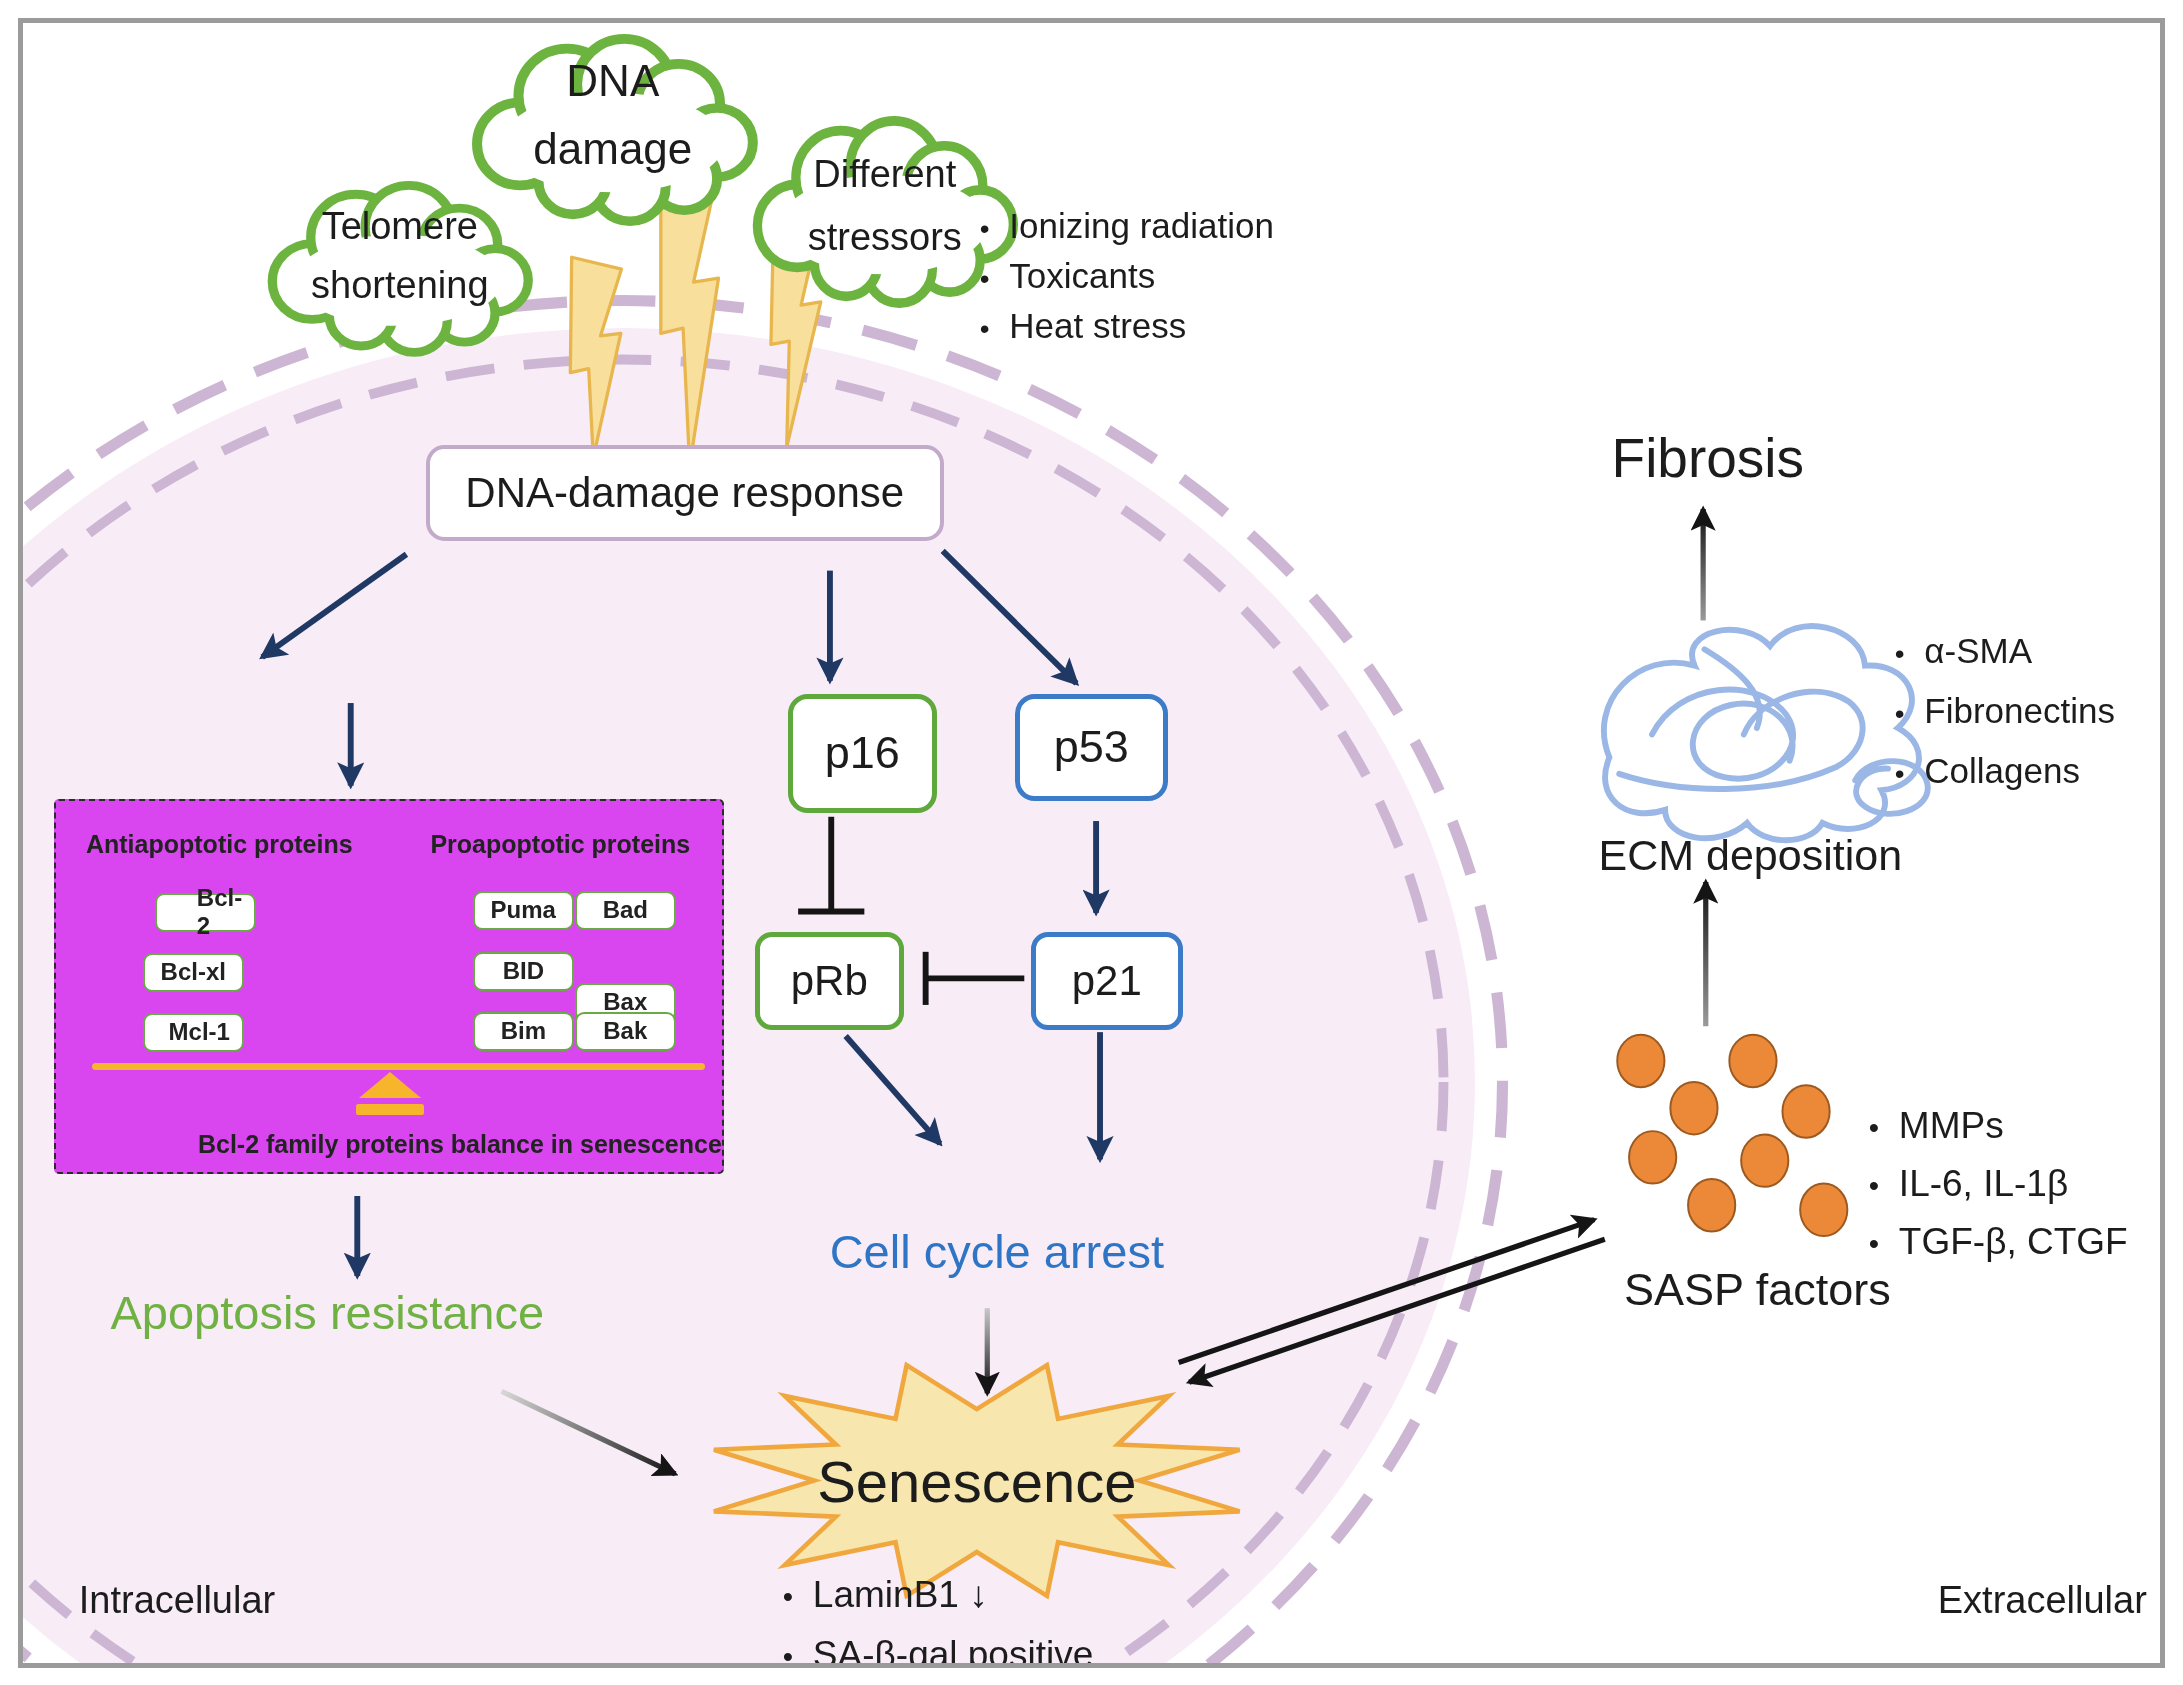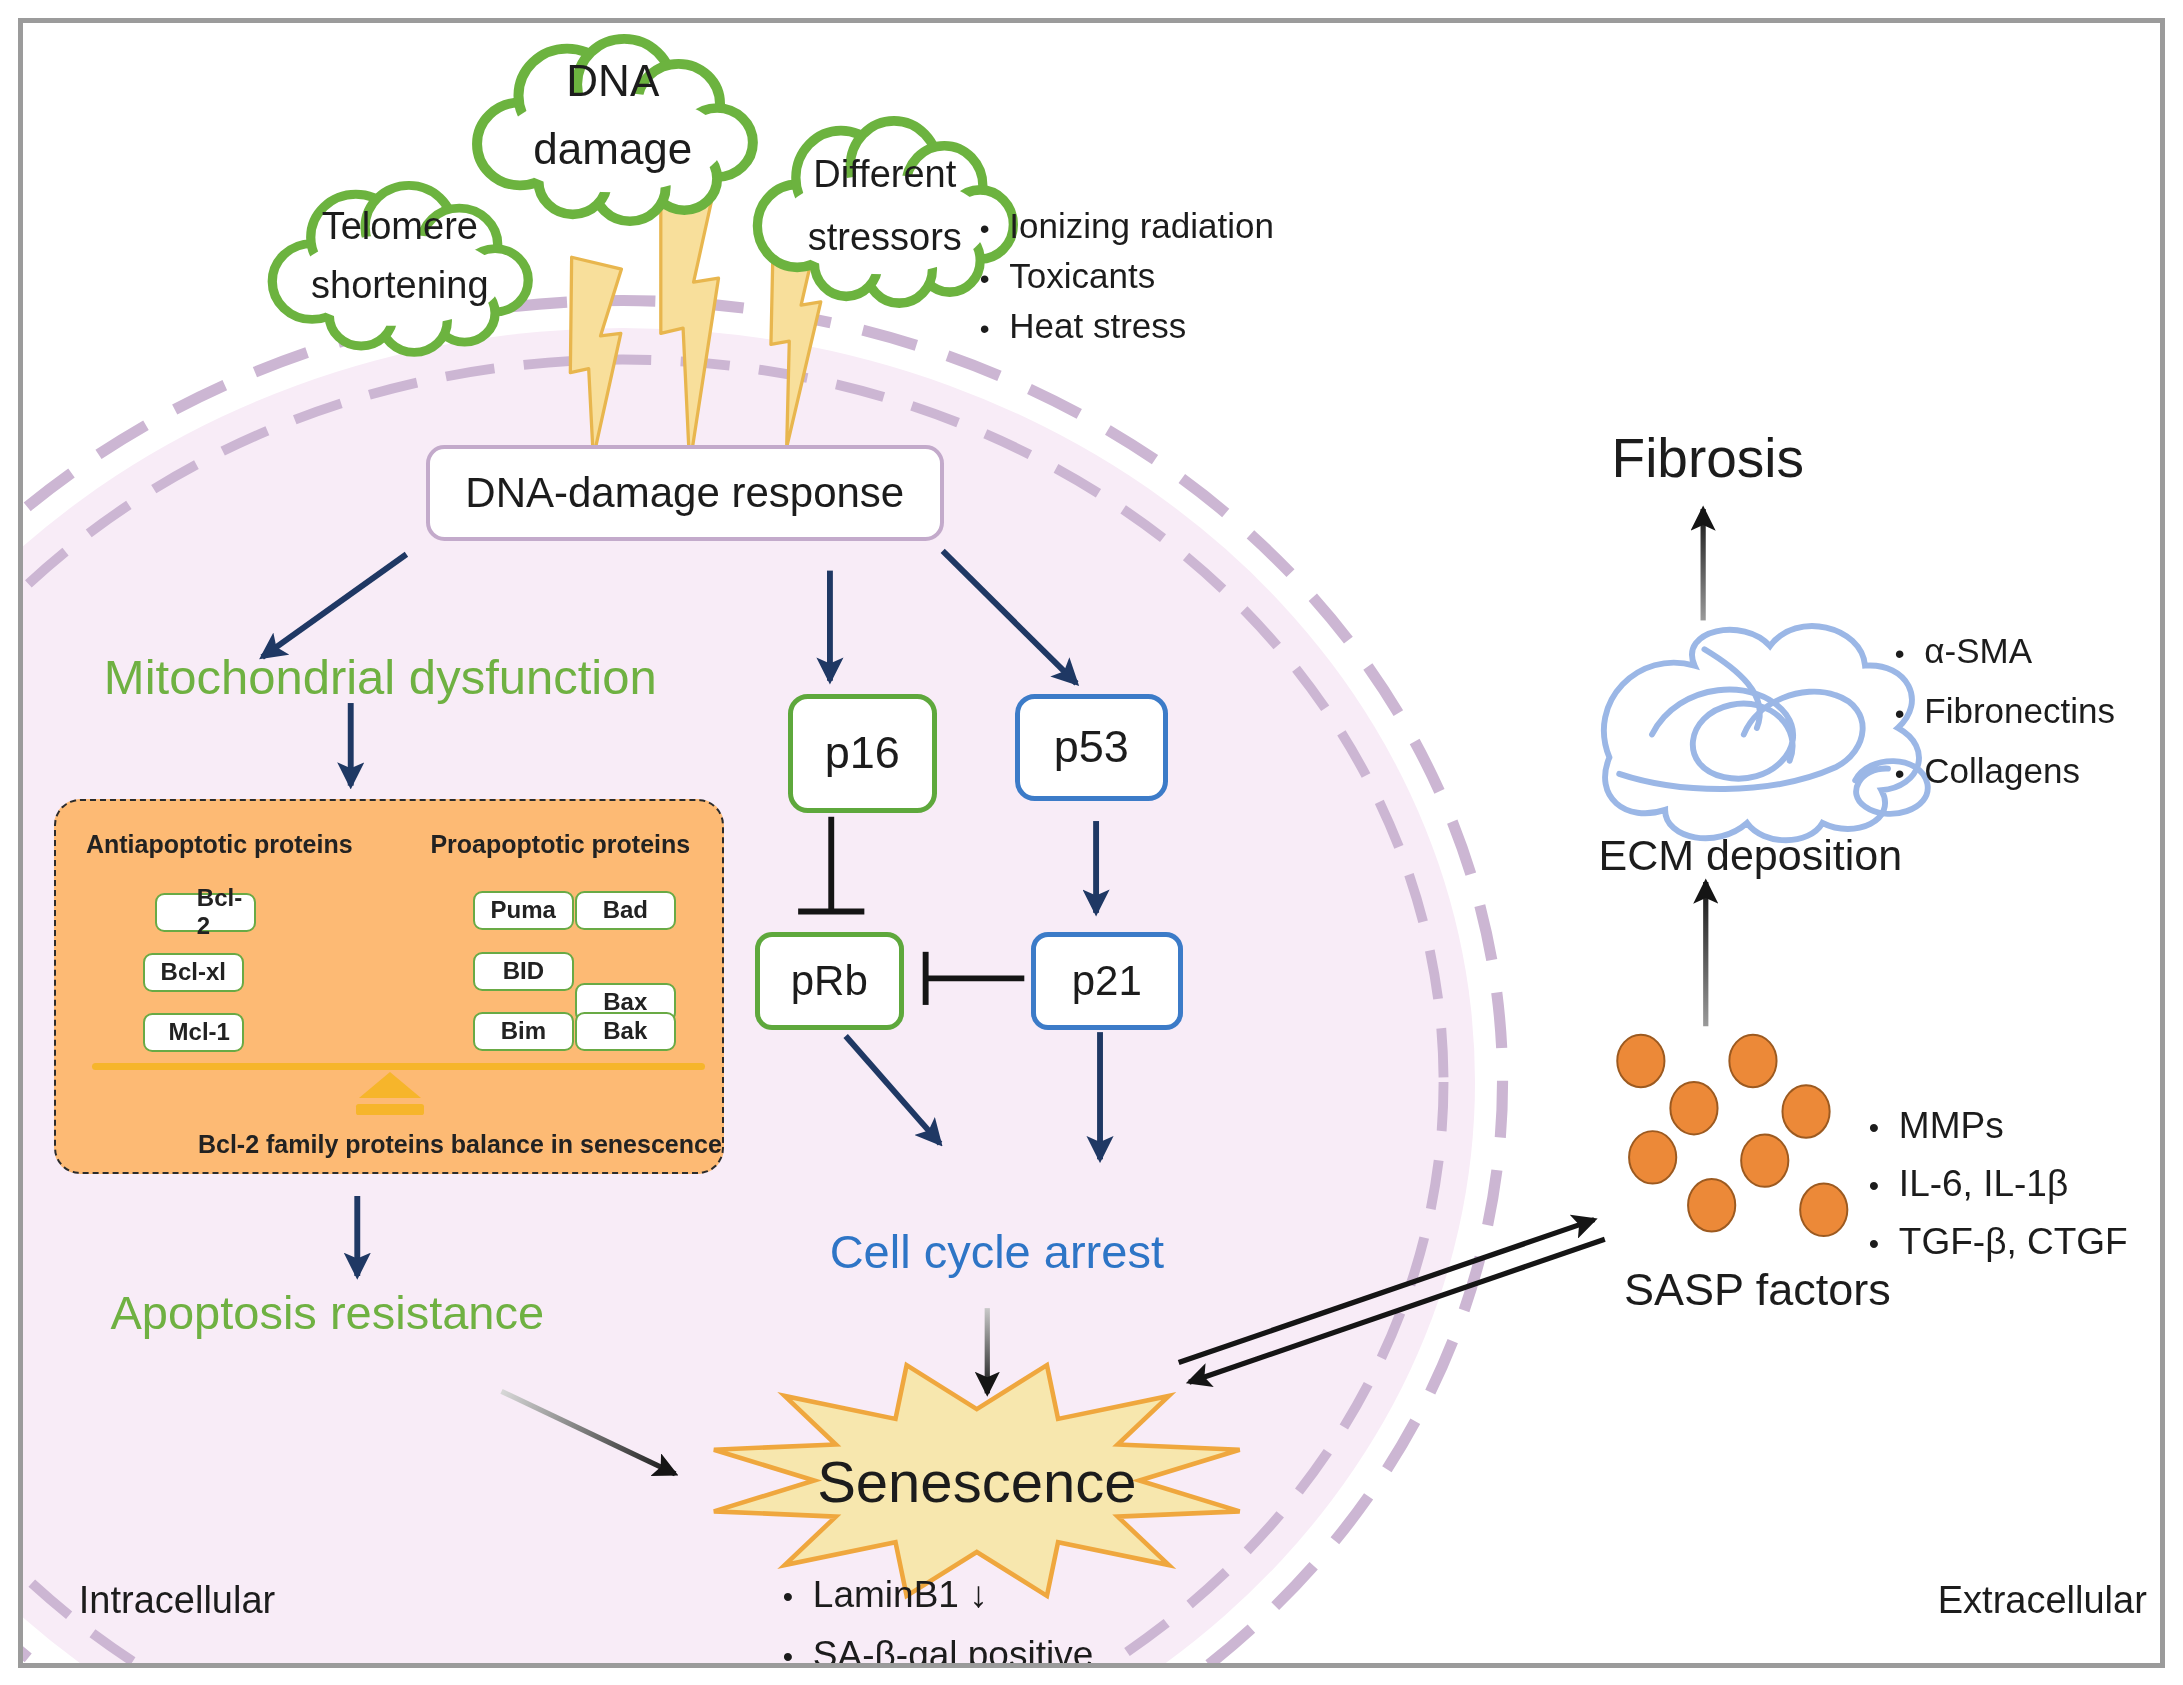--- a/index.html
+++ b/index.html
@@ -10,21 +10,21 @@
   .ctr{text-align:center;}
   .lbl{line-height:1.15;}
   .green{color:#6fb142;}
   .blue{color:#2e75c6;}
   .node-box{position:absolute;display:flex;align-items:center;justify-content:center;background:#fff;box-sizing:border-box;}
   .ddr{border:4.6px solid #c3aacb;border-radius:18.4px;font-size:42px;}
   .gbox{border:5.2px solid #5ea83c;border-radius:19.7px;font-size:45px;margin-left:24px;}
   .bbox{border:5.2px solid #3c7bc8;border-radius:19.7px;font-size:45px;}
   .gbox2{border:5.2px solid #5ea83c;border-radius:17px;font-size:42px;}
   .bbox2{border:5.2px solid #3c7bc8;border-radius:17px;font-size:42px;}
-  .panel{position:absolute;left:54px;top:799px;width:670px;height:375px;background:#fdba74;border:2.6px dashed #2b2b2b;border-radius:26px;box-sizing:border-box;}
+  .panel{position:absolute;left:54px;top:799px;width:670px;height:375px;background:#d946ef;border:2.6px dashed #2b2b2b;border-radius:5px;box-sizing:border-box;}
   .panel-h{position:absolute;font-size:25px;font-weight:bold;color:#222;text-align:center;width:275px;}
   .chip{position:absolute;width:101px;height:39px;background:#fff;border:2.6px solid #69aa45;border-radius:9.2px;box-sizing:border-box;display:flex;align-items:center;justify-content:center;font-size:24px;font-weight:600;color:#222;}
   .beam{position:absolute;left:36px;top:262px;width:613px;height:7.2px;background:#f6b52b;border-radius:3.9px;}
   .fulcrum{position:absolute;left:303px;top:271px;width:0;height:0;border-left:31px solid transparent;border-right:31px solid transparent;border-bottom:26px solid #f6b52b;}
   .fulcrum-bar{position:absolute;left:300px;top:303px;width:68px;height:11px;background:#f6b52b;border-radius:2.6px;}
   .caption{position:absolute;left:0;right:0;top:329px;text-align:right;font-size:25px;font-weight:600;color:#222;}
   .bullets{display:flex;flex-direction:column;}
   .bullet-row{display:flex;align-items:baseline;}
   .bdot{font-size:0.8em;margin-right:19.7px;}
 </style>
@@ -166,21 +166,20 @@
         <div class="bullet-row">
             <span class="bdot">•</span>
             <span>Heat stress</span>
           </div>
       </div>
 
       <div class="node-box ddr" style="left:426px;top:445px;width:518px;height:96px;">
         <span>DNA-damage response</span>
       </div>
 
-      <div class="abs ctr lbl green" style="left:92px;top:649px;width:577px;font-size:49px;">Mitochondrial dysfunction</div>
       <div class="abs ctr lbl green" style="left:85px;top:1286px;width:485px;font-size:47px;">Apoptosis resistance</div>
 
       <div class="panel">
         <div class="panel-h" style="left:26px;top:29px;">Antiapoptotic proteins</div>
         <div class="panel-h" style="left:367px;top:29px;">Proapoptotic proteins</div>
         <div class="chip" style="left:99px;top:92px;padding-left:40px;">Bcl-2</div>
         <div class="chip" style="left:87px;top:152px;">Bcl-xl</div>
         <div class="chip" style="left:87px;top:212px;padding-left:12px;">Mcl-1</div>
         <div class="chip" style="left:417px;top:90px;">Puma</div>
         <div class="chip" style="left:519px;top:90px;">Bad</div>

